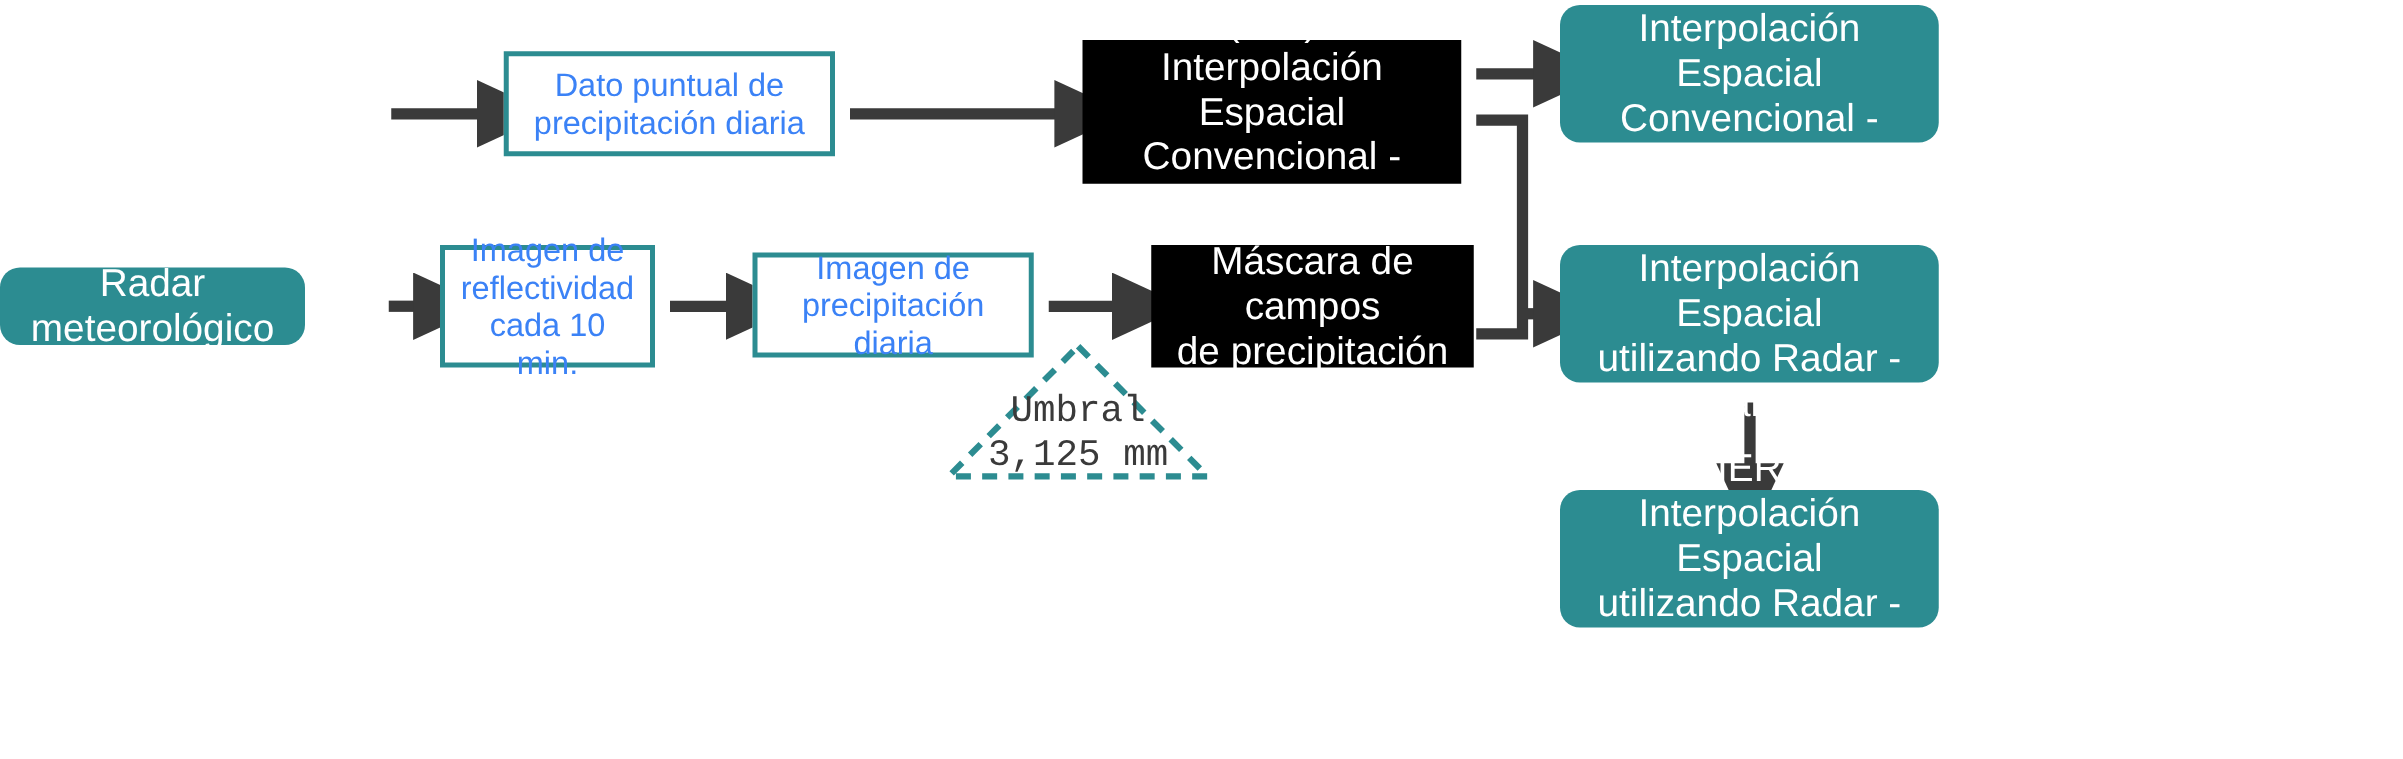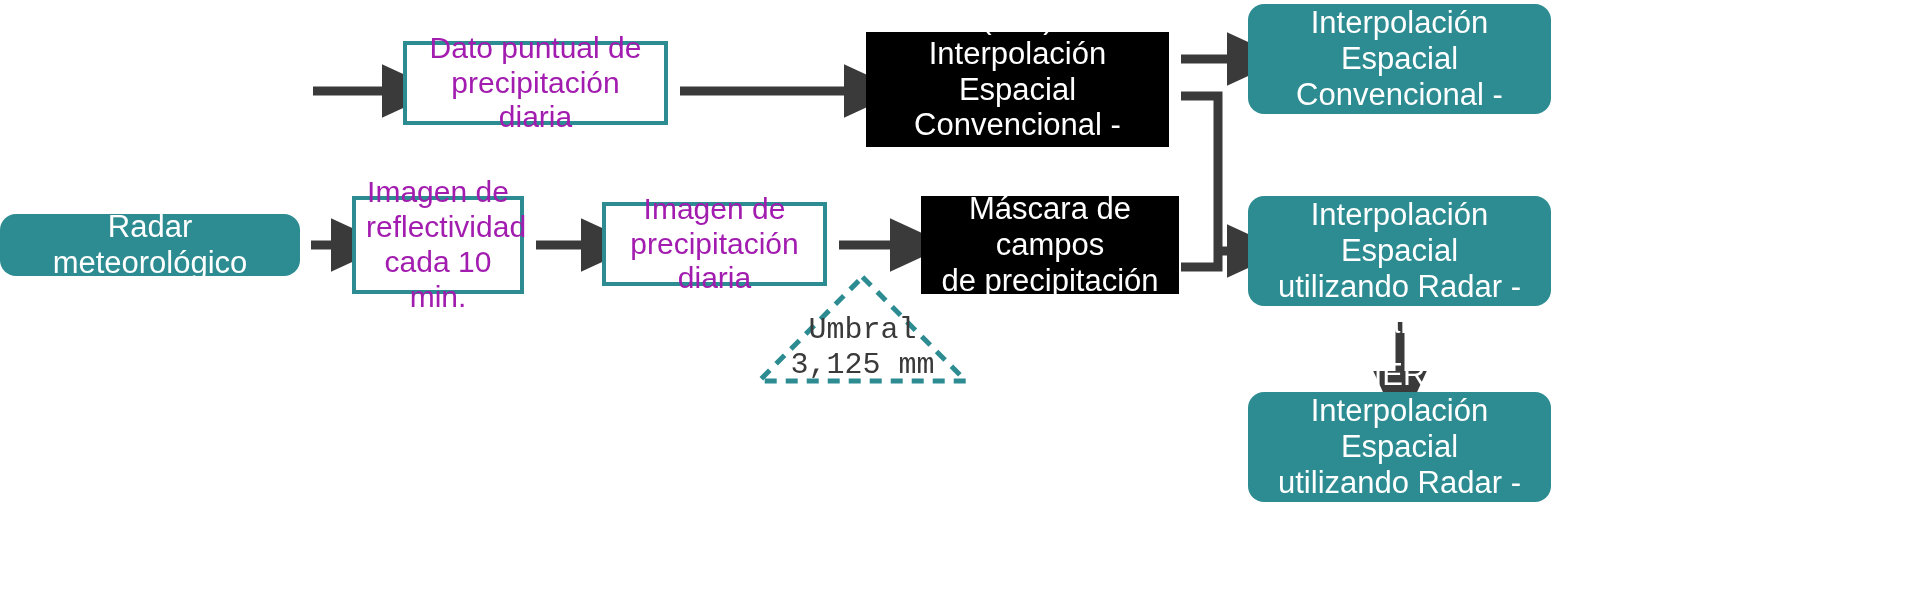--- a/index.html
+++ b/index.html
@@ -37,24 +37,24 @@
   
   .n-fill {
     background: #000000;
     color: #ffffff;
     border-radius: 0;
     font-size: 31px;
   }
   
   .n-outline {
     background: #ffffff;
-    color: #a21caf;
+    color: #3b82f6;
     border: 4px solid #2c8c91;
     border-radius: 0;
-    font-size: 30px;
+    font-size: 26px;
   }
   .node-text {
     display: block;
     width: 100%;
     padding: 0 10px;
     box-sizing: border-box;
   }
   
   .tri-wrap {
     position: absolute;
@@ -142,21 +142,21 @@
 Interpolación Espacial
 Convencional -Diaria-</span>
   </div>
 
   <div class="node n-round" style="left:1248px; top:4px; width:303px; height:110px;">
     <span class="node-text">(IEC)
 Interpolación Espacial
 Convencional -Mensual-</span>
   </div>
 
-  <div class="node n-round" style="left:0px; top:214px; width:300px; height:62px;">
+  <div class="node n-round" style="left:0px; top:214px; width:244px; height:62px;">
     <span class="node-text">Radar meteorológico</span>
   </div>
 
   <div class="node n-outline" style="left:352px; top:196px; width:172px; height:98px;">
     <span class="node-text">Imagen de
 reflectividad
 cada 10 min.</span>
   </div>
 
   <div class="node n-outline" style="left:602px; top:202px; width:225px; height:84px;">

